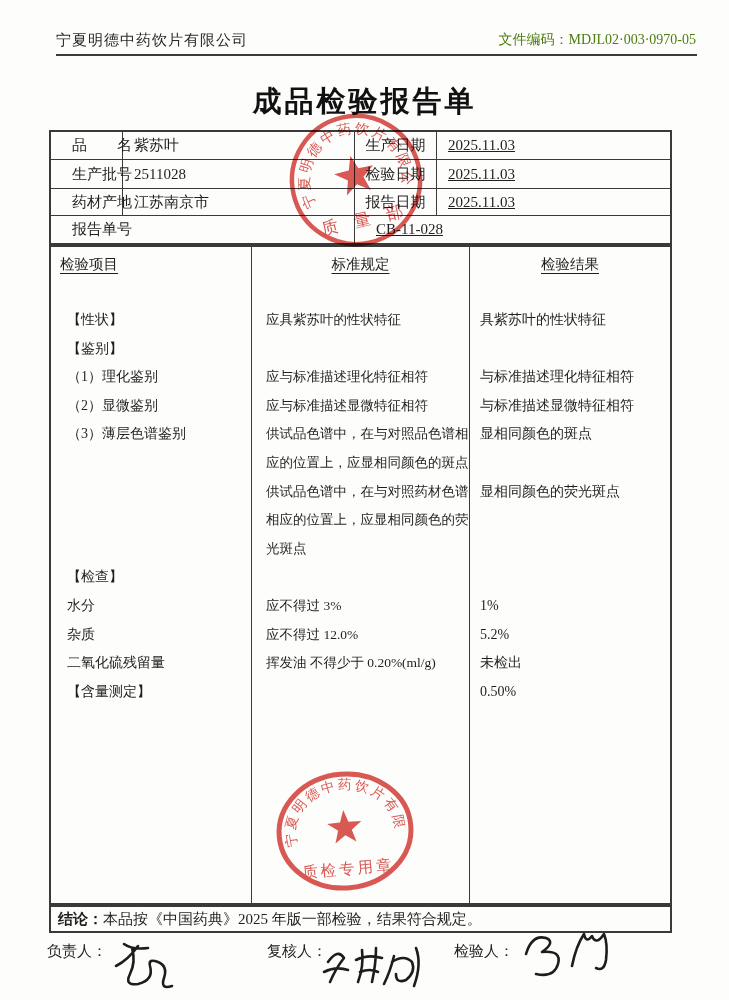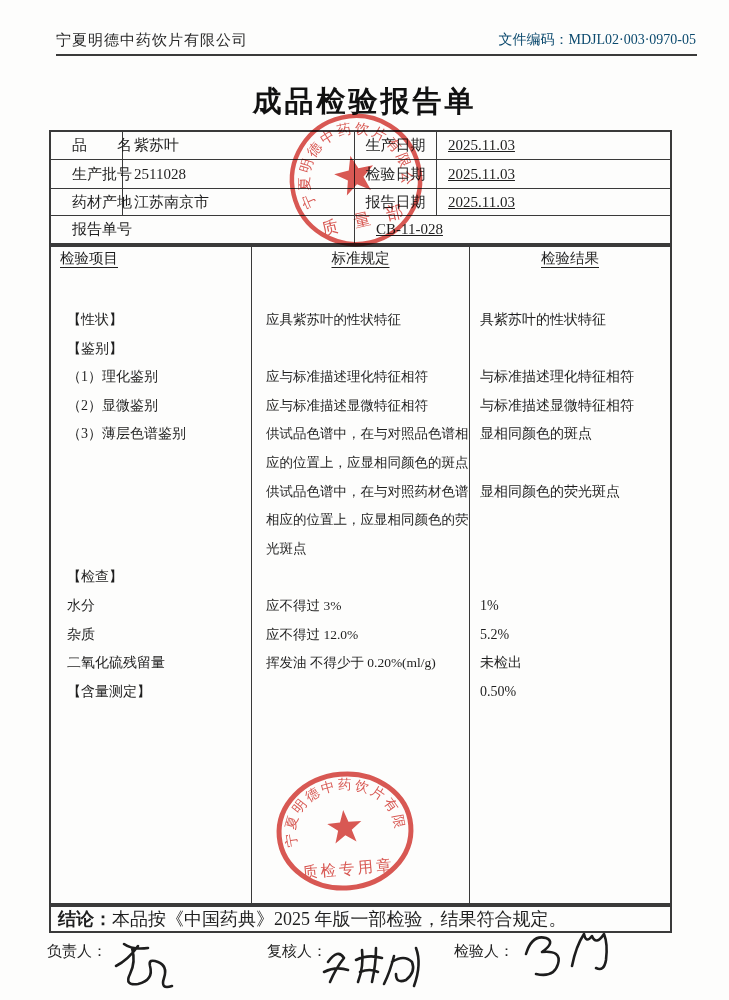--- a/index.html
+++ b/index.html
@@ -5,21 +5,21 @@
   * { margin:0; padding:0; box-sizing:border-box; }
   html,body { background:#e9e9e9; }
   .page {
     position:relative; width:729px; height:1000px;
     background:#fdfdfc; overflow:hidden;
     font-family:"Liberation Serif","DejaVu Serif",serif;
     color:#1f1f1f;
   }
   
   .hdr-left  { position:absolute; left:56px;  top:31px; font-size:15px; letter-spacing:1px; color:#2b2b2b; }
-  .hdr-right { position:absolute; right:33px; top:31px; font-size:14px; color:#0c4a6e; }
+  .hdr-right { position:absolute; right:33px; top:31px; font-size:14px; color:#4d7c0f; }
   .hdr-rule  { position:absolute; left:56px; top:54px; width:641px; height:0; border-top:2px solid #3a3a3a; }
   
   .doc-title { position:absolute; left:0; top:82px; width:100%; text-align:center;
                font-size:29px; font-weight:bold; letter-spacing:3px; color:#111; }
   
   .info-table {
     position:absolute; left:49px; top:130px; width:623px; height:115px;
     border:2px solid #3a3a3a;
     display:grid;
     grid-template-columns:72px 232px 82px 1fr;
@@ -36,33 +36,33 @@
   .val-pad { padding-left:11px; }
   
   .main-table {
     position:absolute; left:49px; top:245px; width:623px; height:660px;
     border:2px solid #3a3a3a; display:flex;
   }
   .mcol { height:100%; position:relative; }
   .mcol-1 { width:201px; border-right:1px solid #3a3a3a; }
   .mcol-2 { width:218px; border-right:1px solid #3a3a3a; }
   .mcol-3 { flex:1; }
-  .mcol-head { height:59px; padding-top:2px; font-size:14.5px; }
+  .mcol-head { height:59px; padding-top:8px; font-size:14.5px; }
   .mcol-1 .mcol-head { padding-left:9px; }
   .mcol-2 .mcol-head, .mcol-3 .mcol-head { text-align:center; }
   .mcol-head span { text-decoration:underline; text-underline-offset:4px; }
   .tline { height:28.6px; line-height:28.6px; white-space:pre; overflow:visible; }
   .mcol-1 .tline { padding-left:16px;  font-size:14px; }
   .mcol-2 .tline { padding-left:14px; font-size:13.5px; }
   .mcol-3 .tline { padding-left:10px; font-size:14px; }
   
   .conclusion {
     position:absolute; left:49px; top:905px; width:623px; height:28px;
     border:2px solid #3a3a3a; display:flex; align-items:center;
-    font-size:18px; white-space:pre;
+    font-size:15px; white-space:pre;
   }
   .conclusion b { padding-left:7px; }
   
   .sig-label { position:absolute; top:942px; font-size:15px; color:#222; }
   .sig-label.s1 { left:47px; }
   .sig-label.s2 { left:267px; }
   .sig-label.s3 { left:454px; }
   .sig-svg { position:absolute; }
   .sig-svg path { fill:none; stroke:#1d1d1d; stroke-width:2.6; stroke-linecap:round; stroke-linejoin:round; }
   

